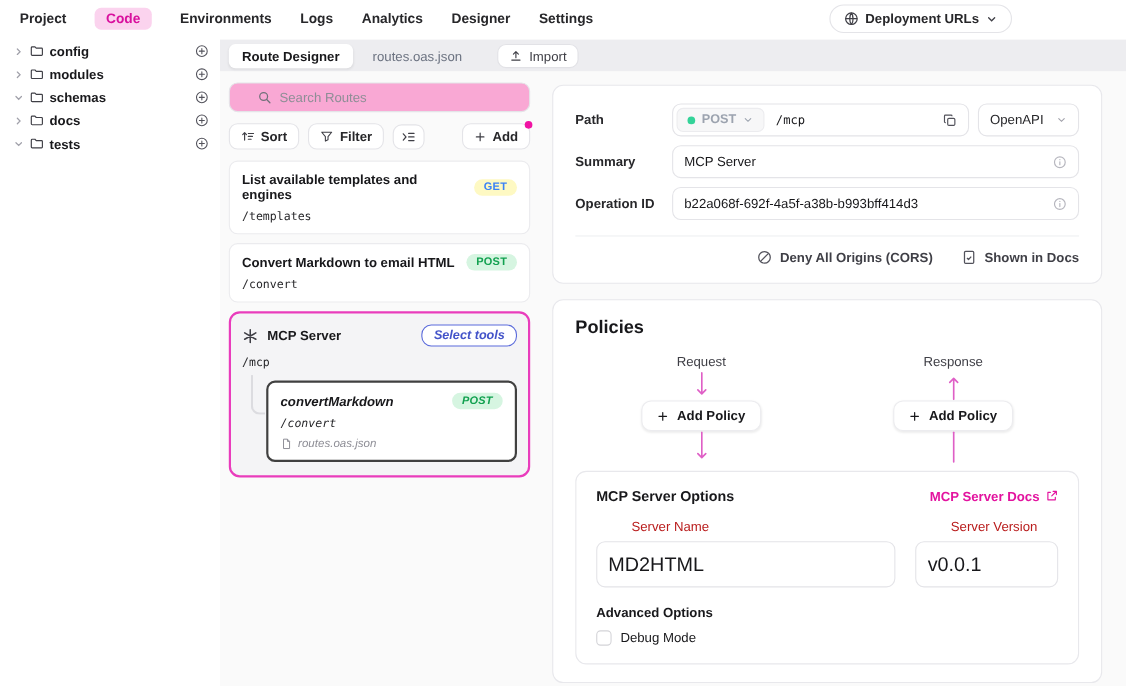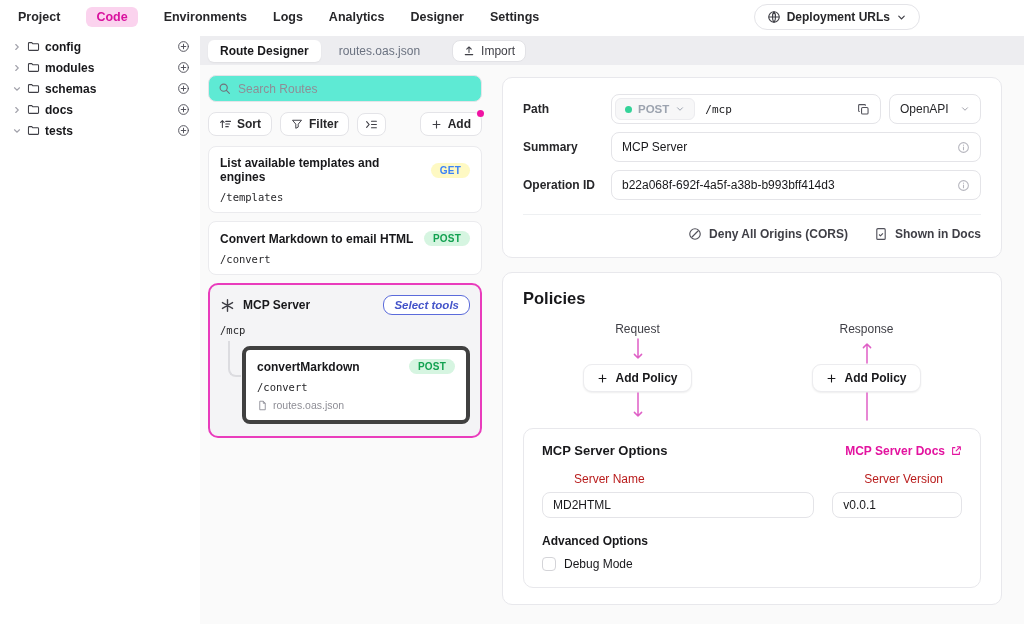--- a/index.html
+++ b/index.html
@@ -31,22 +31,22 @@
   .tab-active { background:#ffffff; border-radius:6px; padding:4px 12px; font-size:12px; font-weight:700;
                 color:#18181b; box-shadow:0 1px 2px rgba(0,0,0,.06); }
   .tab-inactive { font-size:12px; color:#6b7280; padding:4px 10px; }
   .import-btn { display:flex; align-items:center; gap:6px; margin-left:14px; background:#fff;
                 border:1px solid #e2e2e6; border-radius:8px; padding:3px 10px; font-size:12px; color:#3f3f46; }
 
   .content { display:flex; height:559px; background:#fafafa; }
 
   
   .routes-panel { width:290px; padding:10px 8px 0 8px; }
-  .search-box { display:flex; align-items:center; gap:7px; background:#5eead4; border:1px solid #e4e4e8;
-                border-radius:8px; height:27px; padding:0 9px; margin-bottom:10px; }
+  .search-box { display:flex; align-items:center; gap:7px; background:#f9a8d4; border:1px solid #e4e4e8;
+                border-radius:8px; height:27px; padding:0 25px; margin-bottom:10px; }
   .search-box .icon { color:#71717a; }
   .search-box input { border:none; outline:none; flex:1; font-size:12px; font-family:"Liberation Sans",sans-serif;
                       color:#18181b; background:transparent; }
   .search-box input::placeholder { color:#8e8e96; }
 
   .tools-row { display:flex; align-items:center; gap:8px; margin-bottom:10px; }
   .tool-btn { display:flex; align-items:center; gap:6px; background:#fff; border:1px solid #e4e4e8;
               border-radius:8px; padding:4px 10px; font-size:12px; font-weight:600; color:#27272a; }
   .tool-btn .icon { color:#3f3f46; }
   .tool-icon-only { padding:4px 7px; }
@@ -65,21 +65,21 @@
   .mcp-group { border:2px solid #e93cbc; border-radius:10px; background:#f4f4f6; overflow:hidden;
                padding:10px 10px 12px 10px; position:relative; }
   .mcp-head { display:flex; align-items:center; justify-content:space-between; gap:8px; }
   .mcp-head-left { display:flex; align-items:center; gap:8px; }
   .mcp-icon { color:#3f3f46; display:inline-flex; }
   .select-tools-btn { background:#fff; border:1px solid #5b6bdb; color:#4353c9; font-size:11.5px; font-weight:700;
                       border-radius:9px; padding:3px 10px;font-style:italic; }
   .mcp-path { font-family:"DejaVu Sans Mono", monospace; font-size:10.5px; color:#27272a; margin:9px 0 10px 0; }
   .mcp-connector { position:absolute; left:18px; top:56px; width:13px; height:36px;
                    border-left:2px solid #dcdce0; border-bottom:2px solid #dcdce0; border-bottom-left-radius:8px; }
-  .mcp-child { margin-left:22px; background:#fff; border:4px solid #404040; border-radius:8px; padding:9px 11px; }
+  .mcp-child { margin-left:22px; background:#fff; border:2px solid #404040; border-radius:8px; padding:9px 11px;font-style:italic; }
   .child-file { display:flex; align-items:center; gap:5px; margin-top:6px; color:#8e8e96; font-size:10.5px; }
 
   
   .detail { flex:1; padding:12px 22px 0 12px; overflow:hidden; }
   .card { background:#fff; border:1px solid #e8e8ec; border-radius:10px; padding:16px 20px; }
   .card + .card { margin-top:14px; }
 
   .rh-head { display:flex; align-items:center; justify-content:space-between; margin-bottom:14px; }
   .card-title { font-size:16.5px; font-weight:700; color:#18181b; }
   .test-route-btn { display:flex; align-items:center; gap:7px; background:#f013a3; color:#fff; border:none;
@@ -119,21 +119,21 @@
 
   .mcp-options { border:1px solid #e8e8ec; border-radius:10px; padding:14px 18px 16px 18px; margin-top:6px; }
   .mcpo-head { display:flex; align-items:center; justify-content:space-between; margin-bottom:14px; }
   .mcpo-title { font-size:13px; font-weight:700; color:#18181b; }
   .mcpo-link { display:flex; align-items:center; gap:5px; color:#e3139f; font-size:12px; font-weight:700; cursor:pointer; }
   .fields-row { display:flex; gap:18px; }
   .field-col { display:flex; flex-direction:column; }
   .field-col.name { flex:2.1; }
   .field-col.version { flex:1; }
   .small-label { font-size:12px; color:#b91c1c; margin-bottom:6px;margin-left:32px; }
-  .text-input { border:1px solid #e4e4e8; border-radius:8px; height:26px; padding:0 10px; font-size:12px;
+  .text-input { border:1px solid #e4e4e8; border-radius:8px; height:42px; padding:0 10px; font-size:18px;
                 color:#18181b; font-family:"Liberation Sans",sans-serif; outline:none; background:#fff; width:100%; }
   .adv-label { font-size:12px; font-weight:700; color:#18181b; margin-top:16px; }
   .debug-row { display:flex; align-items:center; gap:8px; margin-top:9px; }
   .checkbox { width:14px; height:14px; border:1px solid #d4d4d8; border-radius:4px; background:#fff; }
   .debug-label { font-size:12px; color:#18181b; }
 
   .icon { display:inline-flex; line-height:0; }
 </style>
 </head>
 <body>

